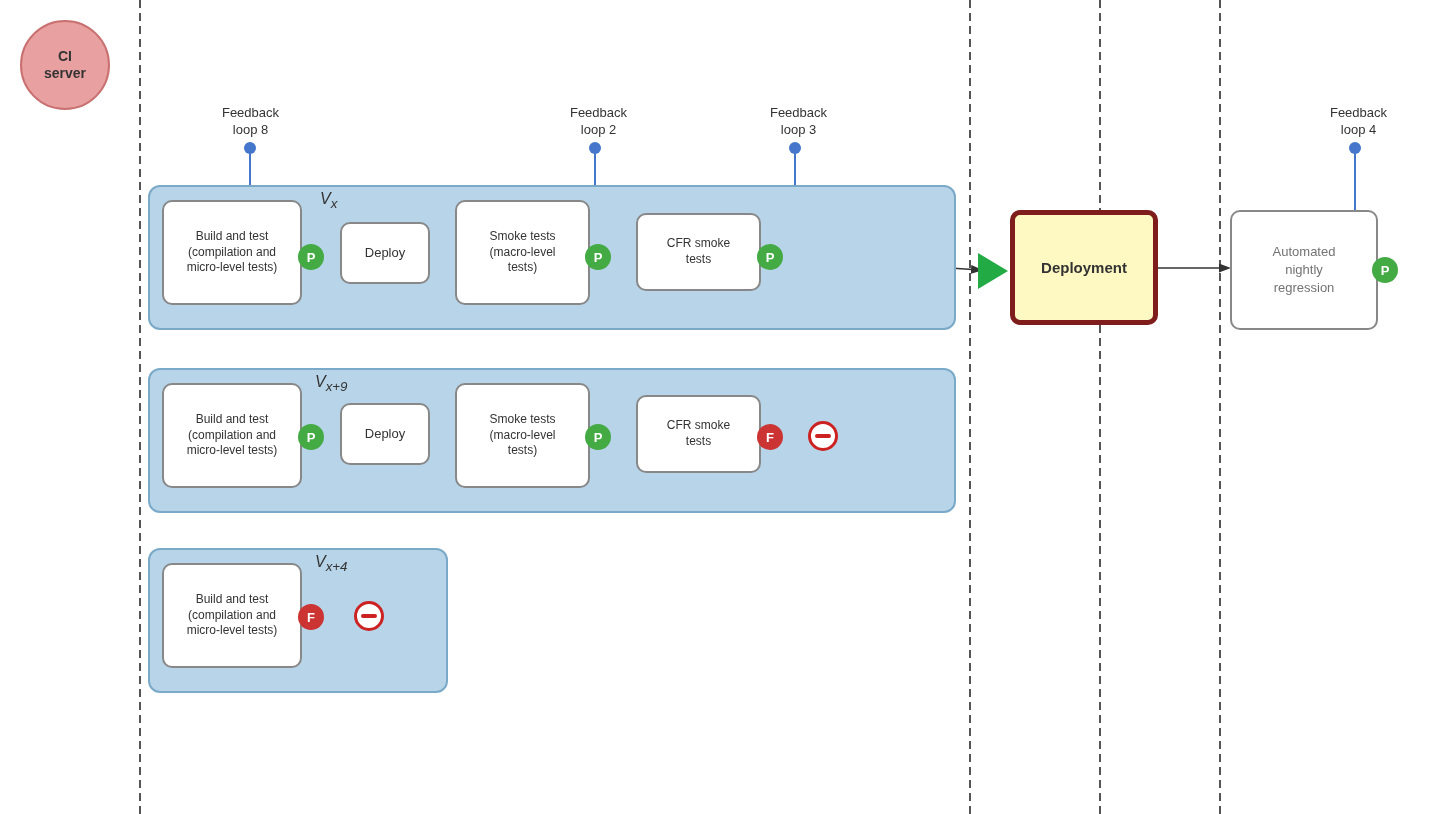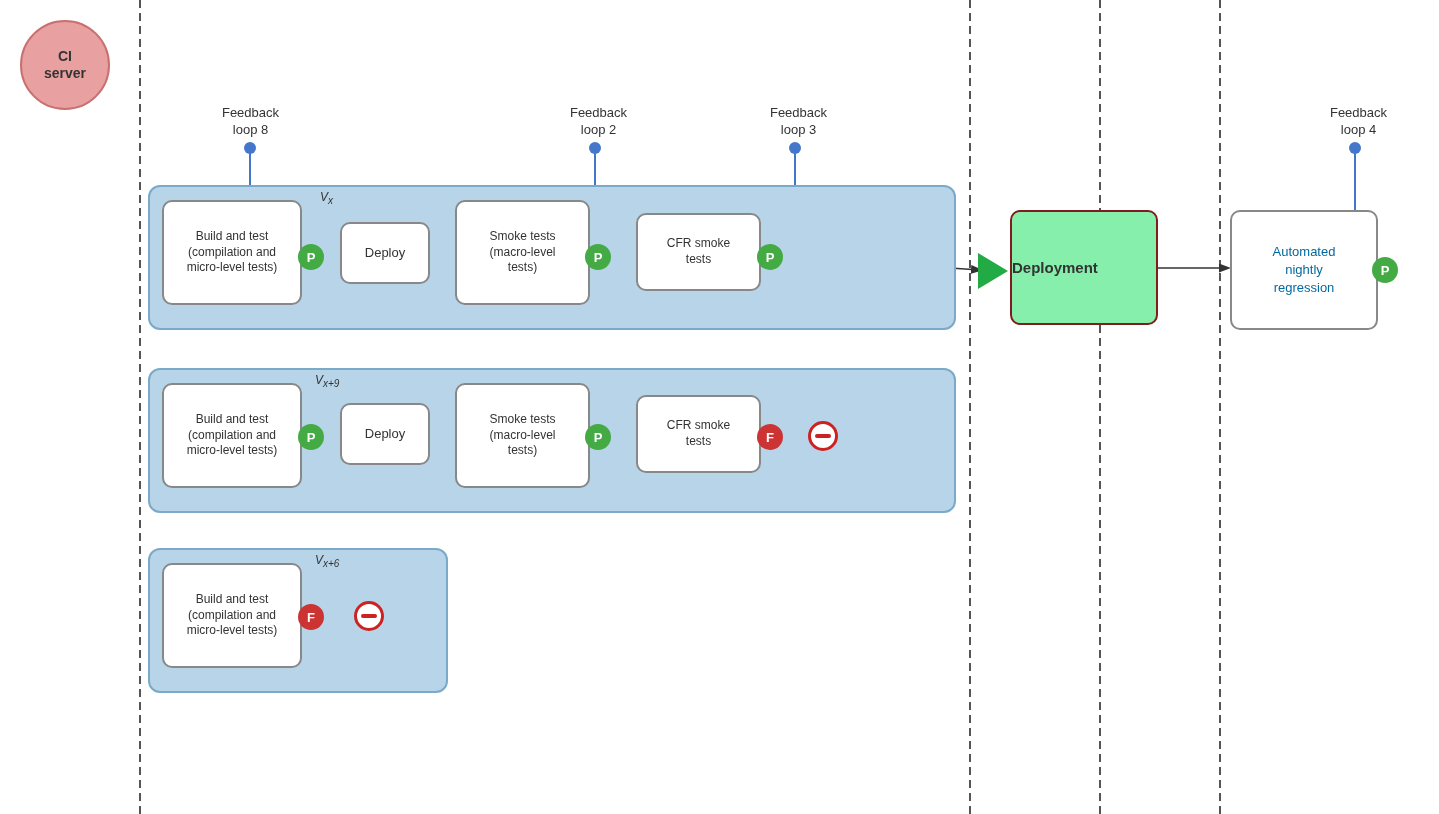--- a/index.html
+++ b/index.html
@@ -81,52 +81,52 @@
       font-size: 13px;
       font-weight: bold;
       color: #fff;
     }
     .badge-p { background: #44aa44; }
     .badge-f { background: #cc3333; }
 
     
     .version-label {
       position: absolute;
-      font-size: 12px;
+      font-size: 16px;
       font-style: italic;
       color: #333;
     }
 
     
     .deployment-box {
       position: absolute;
-      background: #86efac;
-      border: 2px solid #7f1d1d;
+      background: #fef9c3;
+      border: 5px solid #7f1d1d;
       border-radius: 10px;
       display: flex;
       align-items: center;
-      justify-content: flex-start;
+      justify-content: center;
       text-align: center;
       font-size: 15px;
       font-weight: bold;
       color: #333;
     }
 
     
     .nightly-box {
       position: absolute;
       background: #fff;
       border: 2px solid #888;
       border-radius: 10px;
       display: flex;
       align-items: center;
       justify-content: center;
       text-align: center;
       font-size: 13px;
-      color: #0369a1;
+      color: #737373;
       line-height: 1.4;
     }
 
     
     .play-triangle {
       position: absolute;
       width: 0;
       height: 0;
       border-top: 18px solid transparent;
       border-bottom: 18px solid transparent;
@@ -272,21 +272,21 @@
   </div>
 
   <div class="badge badge-f" style="left:757px; top:424px;">F</div>
 
   <div class="no-entry" style="left:808px; top:421px;">
     <div class="no-entry-bar"></div>
   </div>
 
   <div class="pipeline-row" style="left:148px; top:548px; width:300px; height:145px;"></div>
 
-  <div class="version-label" style="left:315px; top:553px;">V<sub>x+6</sub></div>
+  <div class="version-label" style="left:315px; top:553px;">V<sub>x+4</sub></div>
 
   <div class="process-box" style="left:162px; top:563px; width:140px; height:105px; font-size:12px;">
     Build and test<br>(compilation and<br>micro-level tests)
   </div>
 
   <div class="badge badge-f" style="left:298px; top:604px;">F</div>
 
   <div class="no-entry" style="left:354px; top:601px;">
     <div class="no-entry-bar"></div>
   </div>

